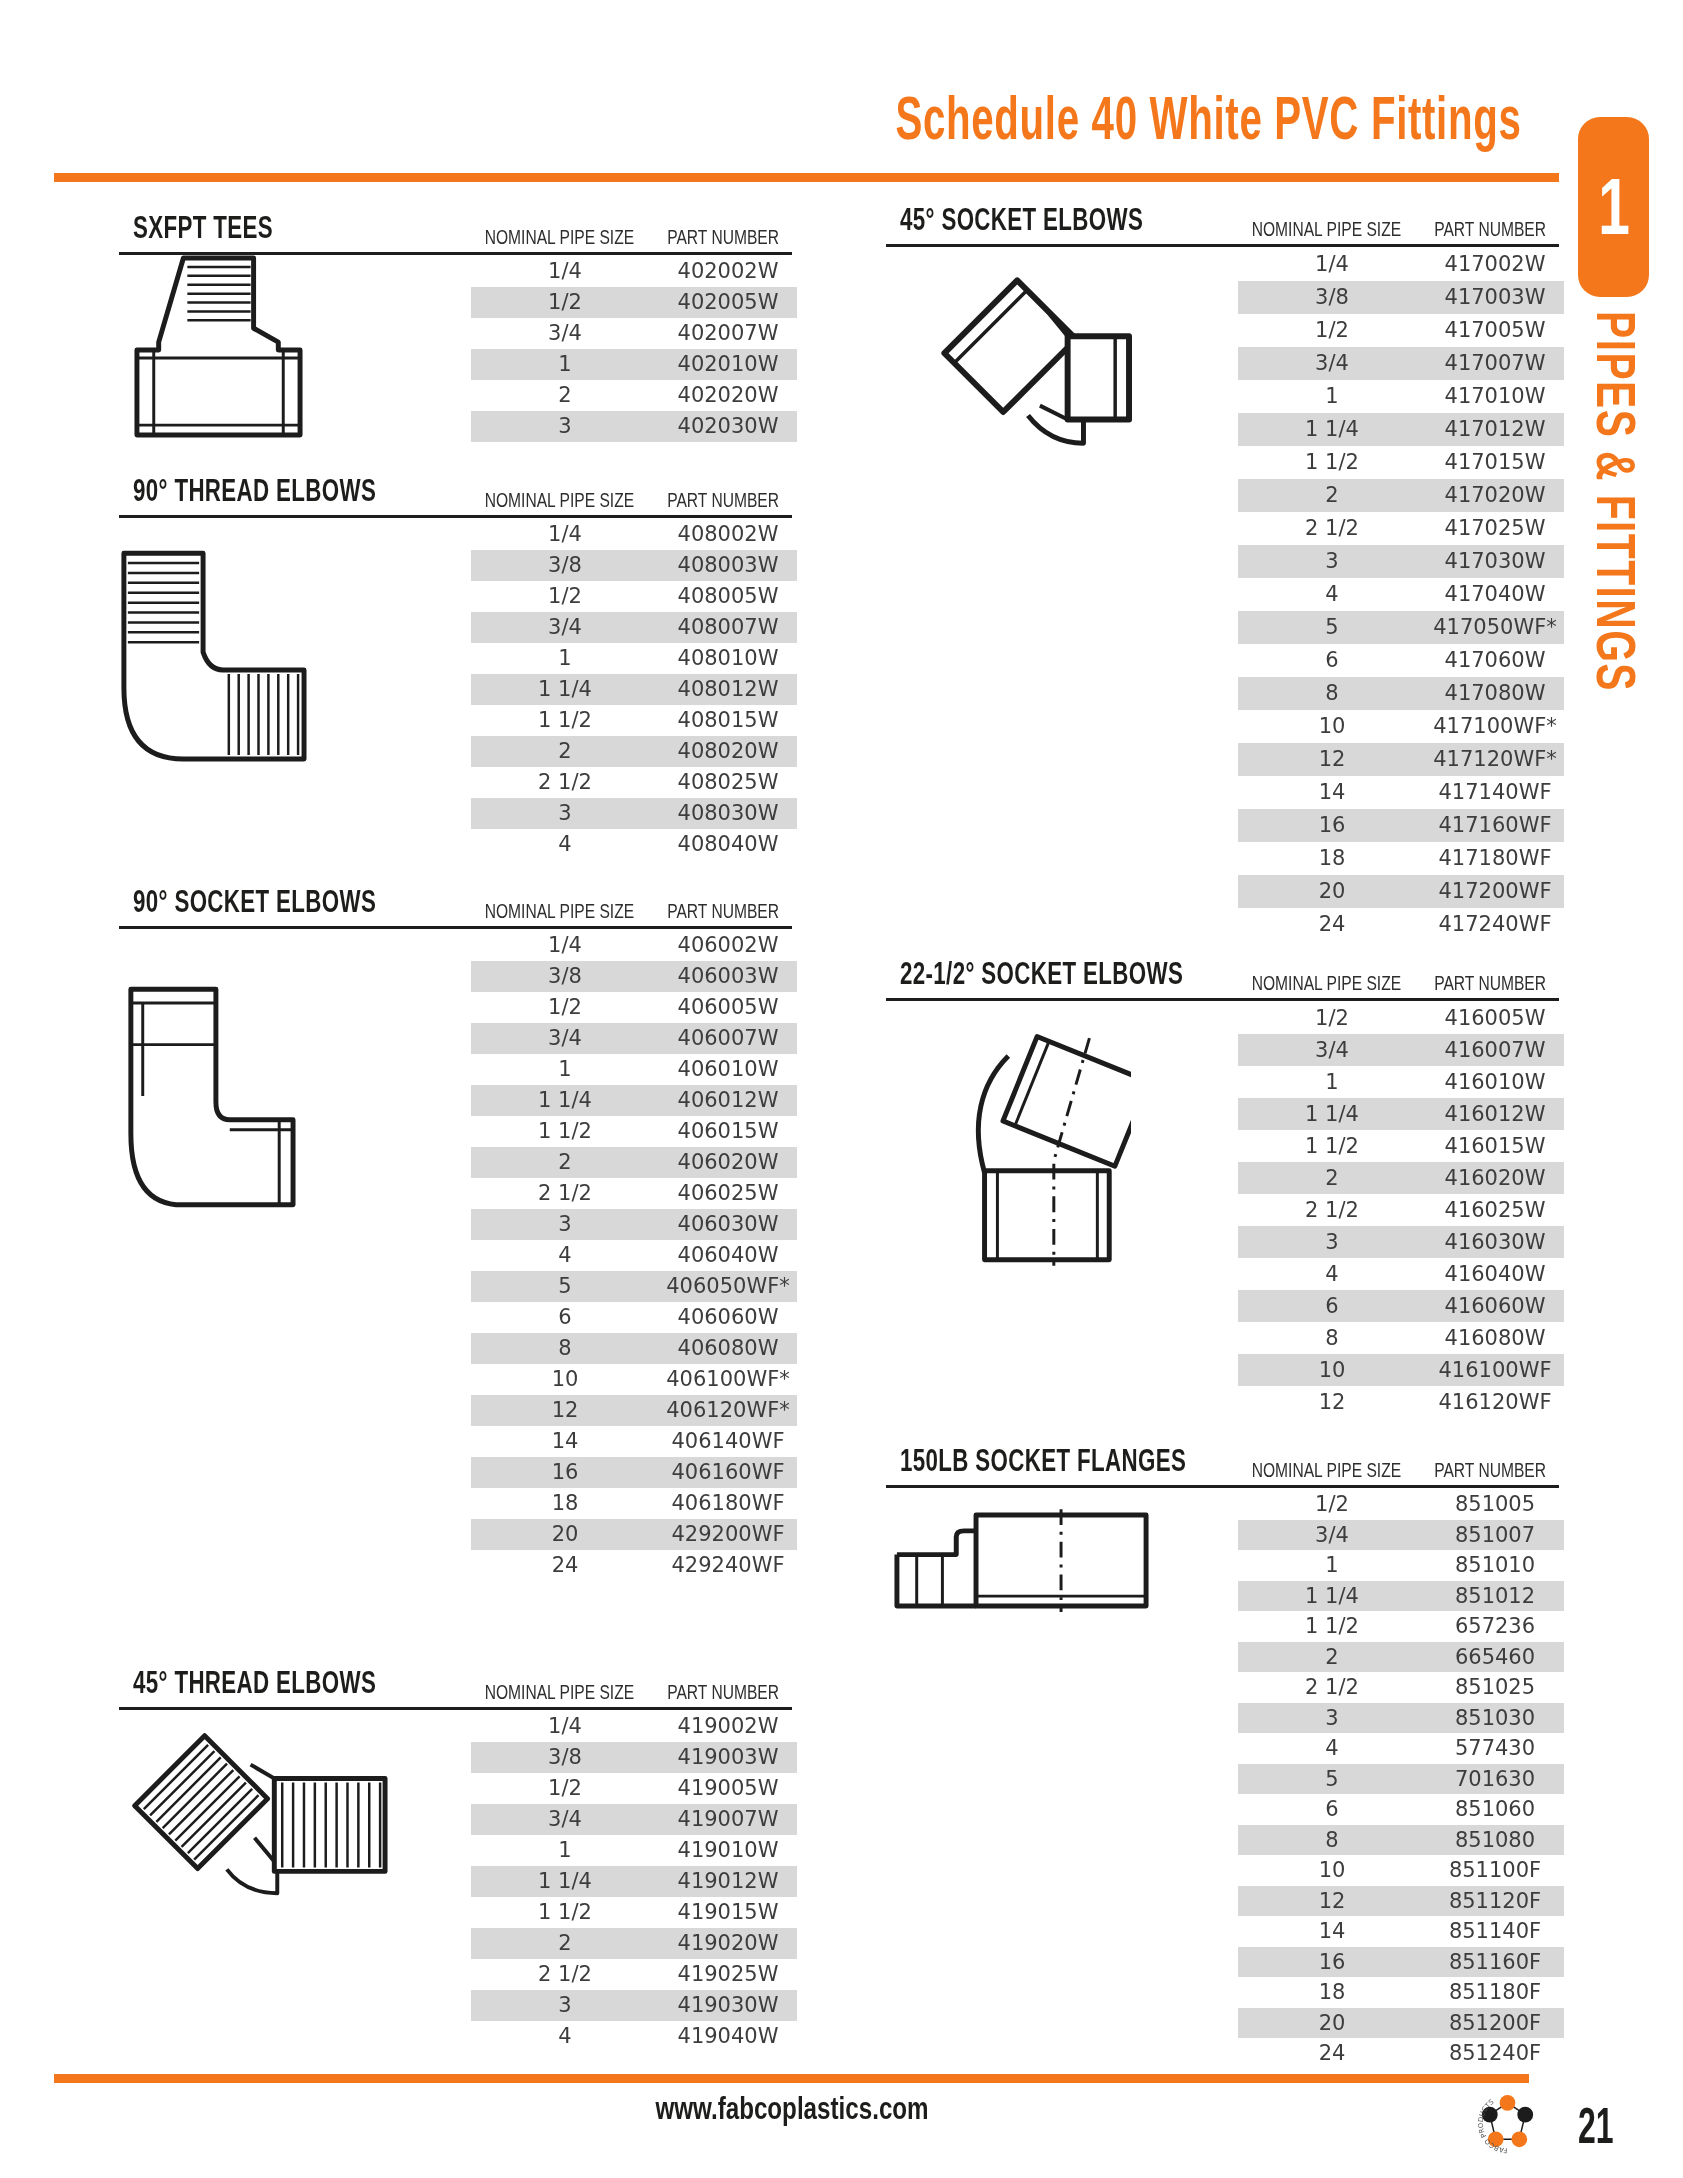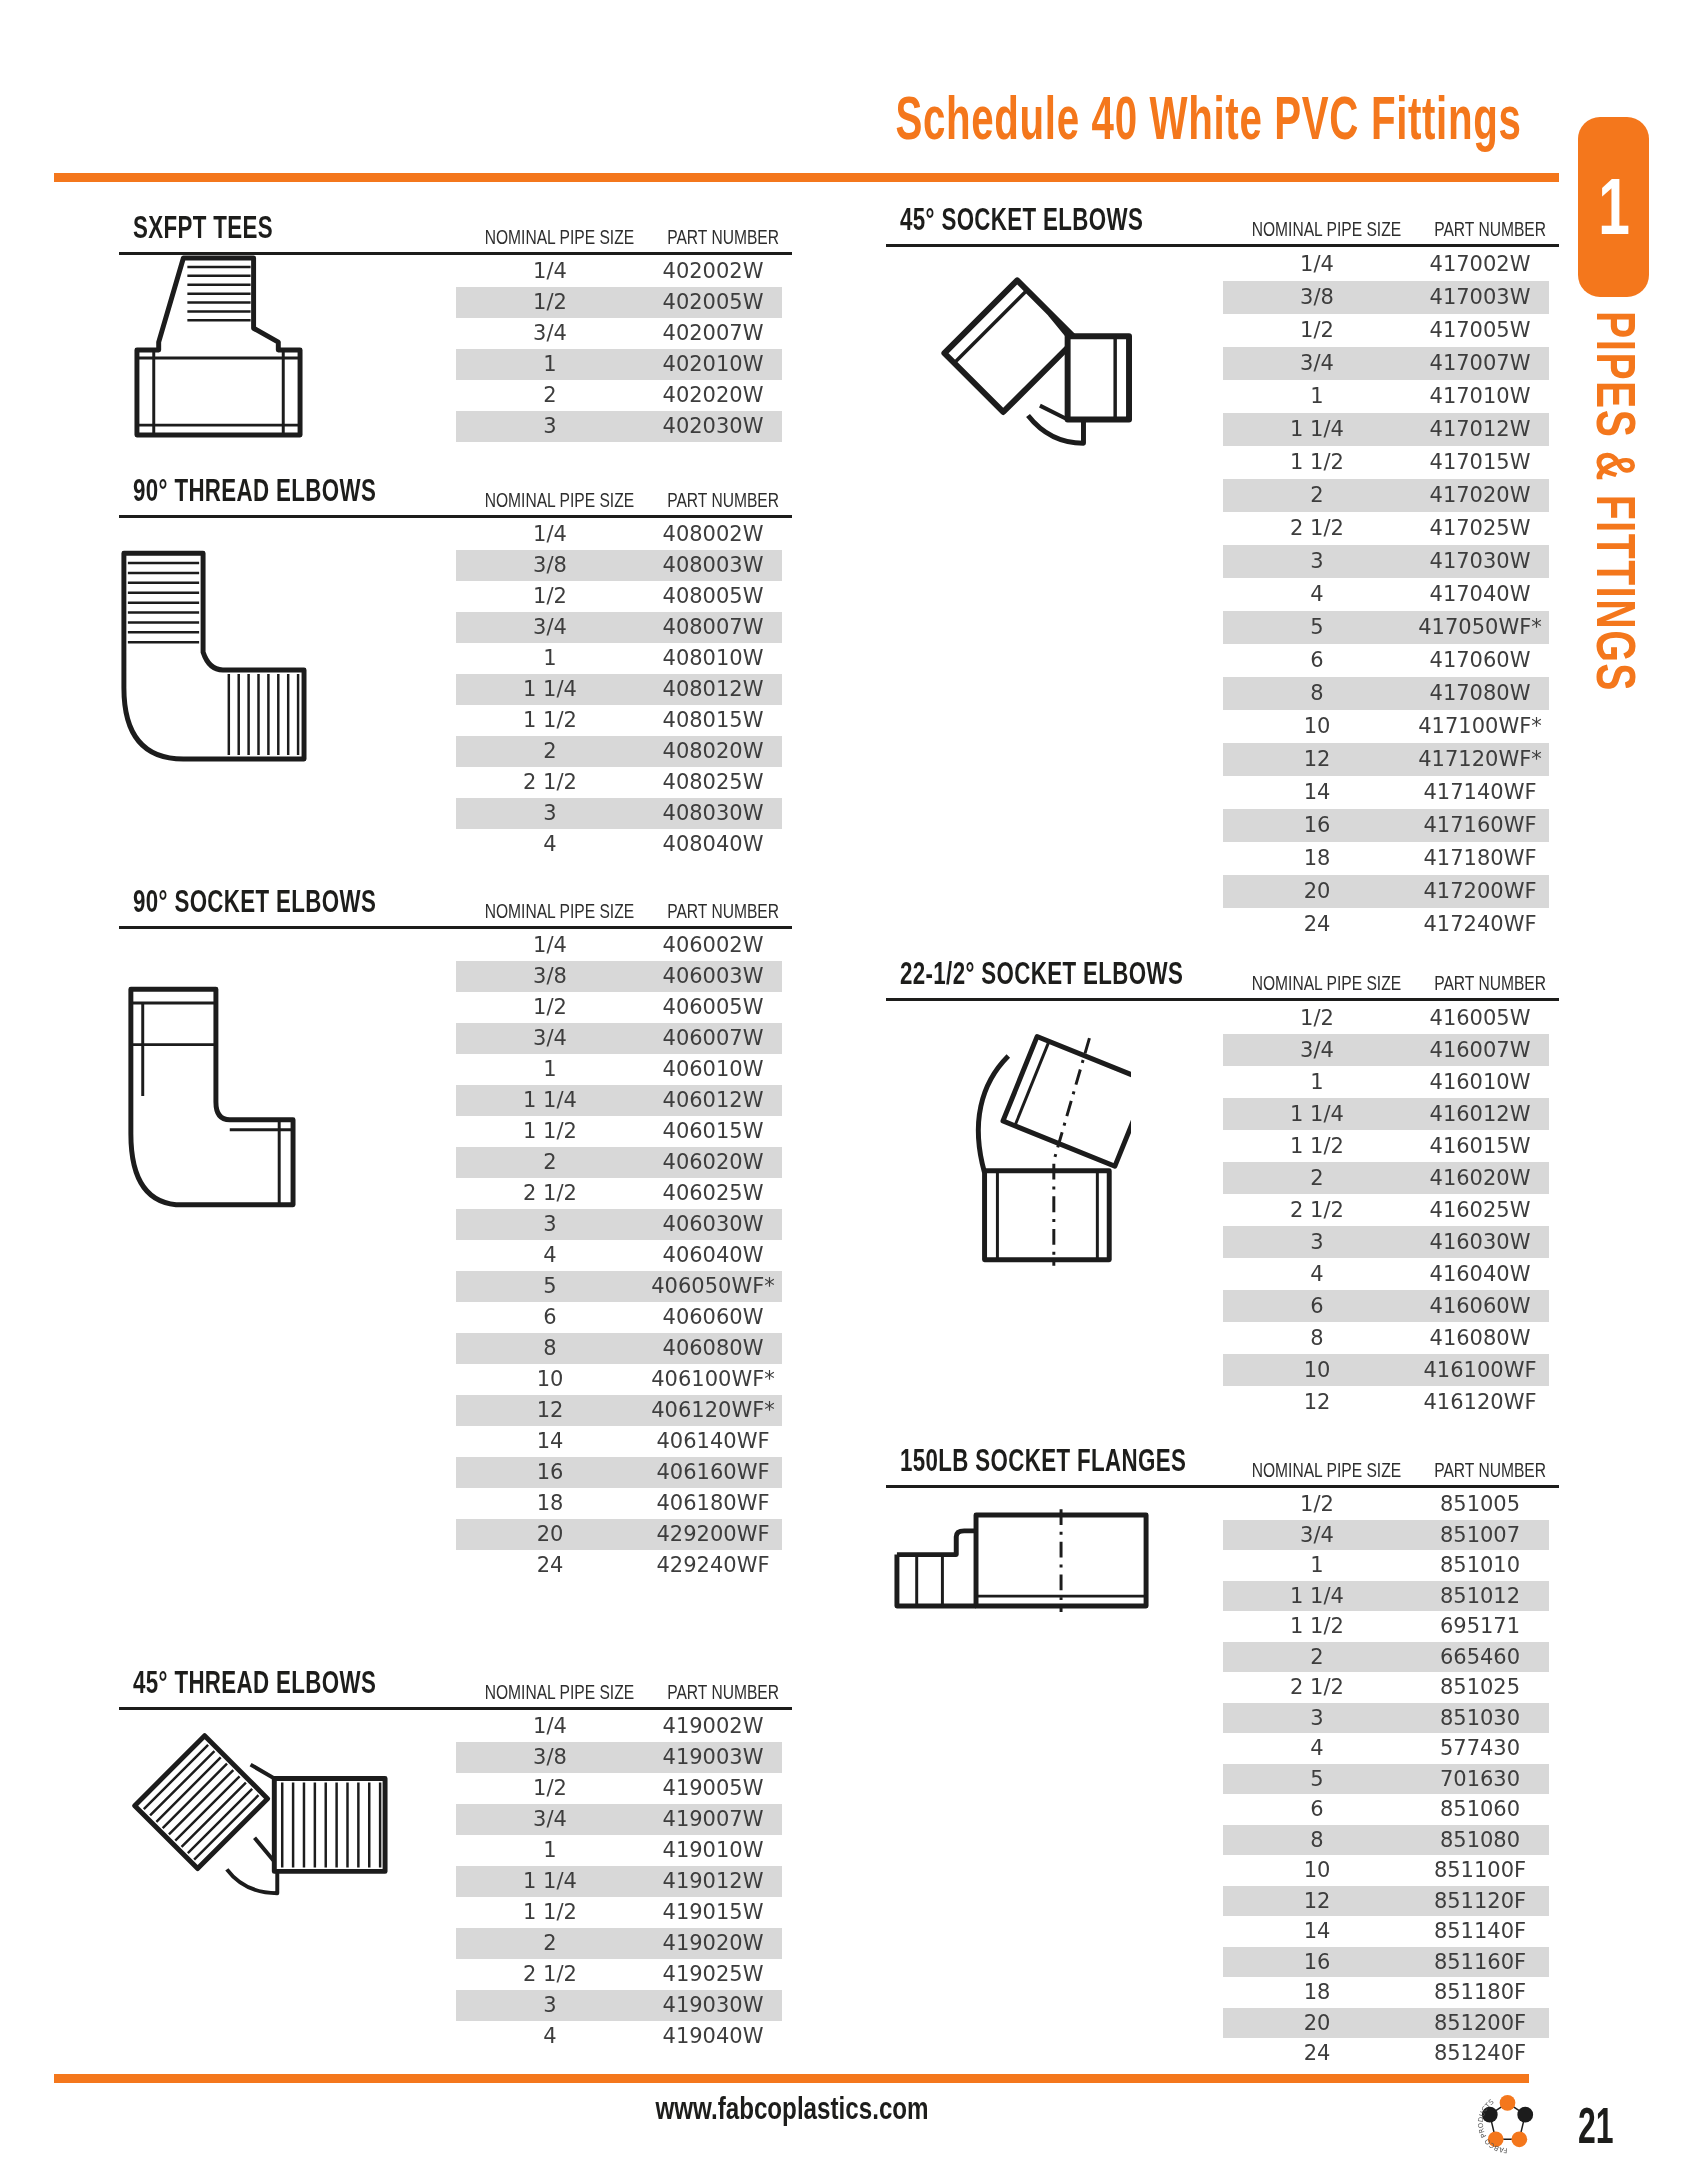--- a/index.html
+++ b/index.html
@@ -23,21 +23,21 @@
   
   .sec{position:absolute;width:673px;}
   .sec-title{position:absolute;left:14px;top:0;font-size:31px;color:#1d1d1b;
              transform:scaleX(0.72);transform-origin:left top;letter-spacing:0.5px;}
   .sec-head{position:absolute;left:345px;top:16px;width:326px;display:flex;}
   .hcell{font-family:"Liberation Sans",sans-serif;font-weight:normal;font-size:20px;color:#2e2e2e;
          text-align:center;transform:scaleX(0.78);transform-origin:center;white-space:nowrap;}
   .hcell.size{width:188px;}
   .hcell.part{width:138px;}
   .sec-rule{position:absolute;left:0;top:42px;width:673px;height:3px;background:#1d1d1b;}
-  .rows{position:absolute;left:337px;top:46px;width:326px;}
+  .rows{position:absolute;left:352px;top:46px;width:326px;}
   .trow{display:flex;height:var(--rh,31px);}
   .trow.stripe{background:#d8d8d8;}
   .cell{font-size:21px;color:#3d3d3d;text-align:center;line-height:var(--rh,31px);}
   .cell.size{width:188px;}
   .cell.part{width:138px;}
   
   .illus{position:absolute;}
   .illus svg{display:block;}
   
   .website{position:absolute;left:594px;top:2091px;width:396px;text-align:center;
@@ -476,21 +476,21 @@
         <div class="trow">
           <div class="cell size">1</div>
           <div class="cell part">851010</div>
         </div>
         <div class="trow stripe">
           <div class="cell size">1 1/4</div>
           <div class="cell part">851012</div>
         </div>
         <div class="trow">
           <div class="cell size">1 1/2</div>
-          <div class="cell part">695171</div>
+          <div class="cell part">657236</div>
         </div>
         <div class="trow stripe">
           <div class="cell size">2</div>
           <div class="cell part">665460</div>
         </div>
         <div class="trow">
           <div class="cell size">2 1/2</div>
           <div class="cell part">851025</div>
         </div>
         <div class="trow stripe">

